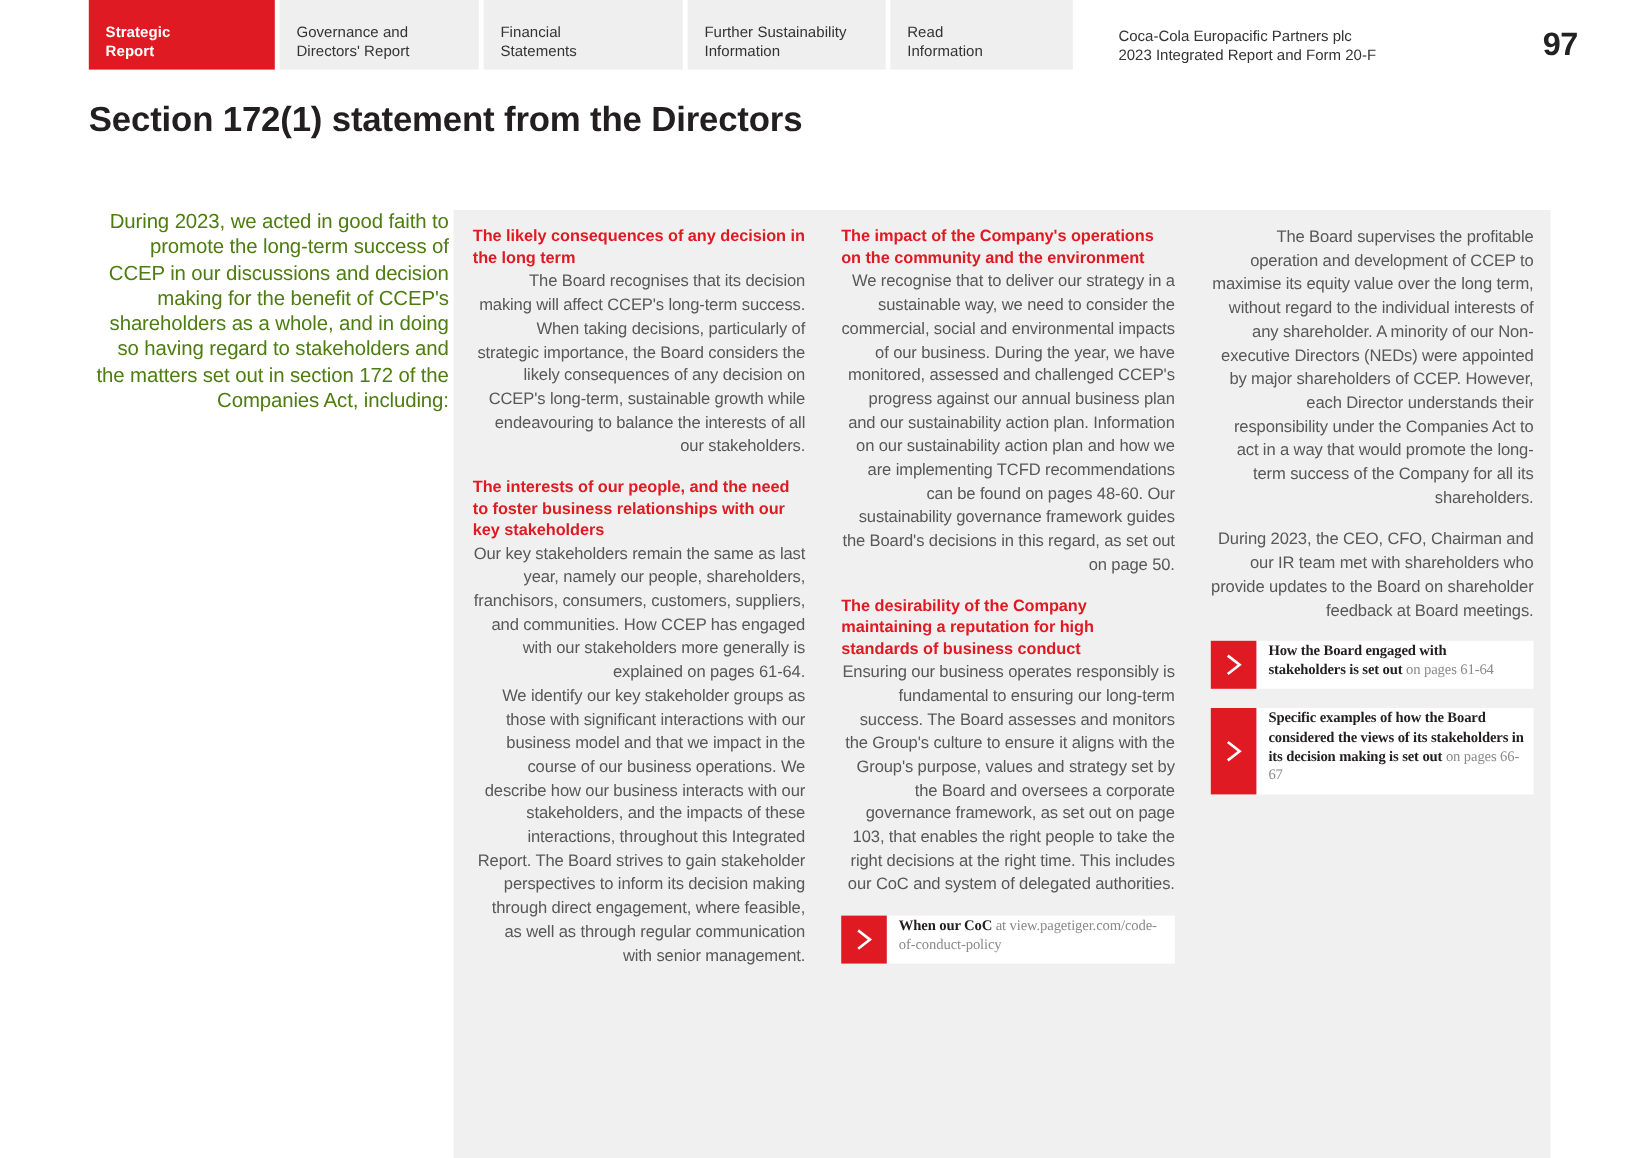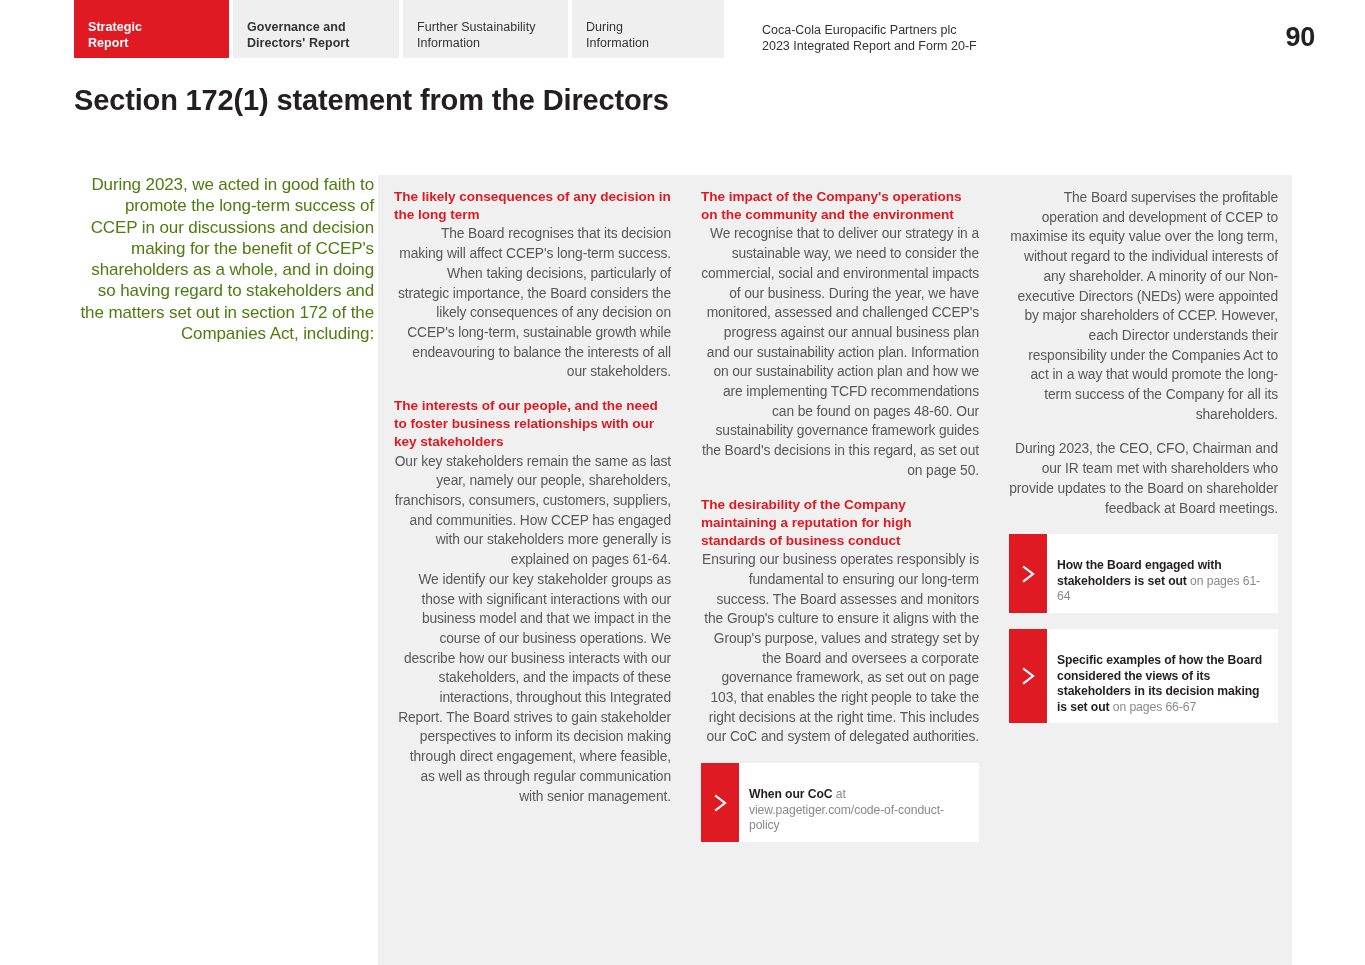--- a/index.html
+++ b/index.html
@@ -39,21 +39,21 @@
     line-height: 15.5px;
     color: #333333;
     letter-spacing: 0.05px;
   }
   .tab.active {
     background: #e01a22;
     color: #ffffff;
     font-weight: bold;
   }
   .tab-w1 { width: 155px; flex: 0 0 155px; }
-  .tab-w2 { width: 166px; flex: 0 0 166px; font-weight: bold; }
+  .tab-w2 { width: 166px; flex: 0 0 166px; }
   .tab-w3 { width: 166px; flex: 0 0 166px; }
   .tab-w4 { width: 165px; flex: 0 0 165px; }
   .tab-w5 { width: 152px; flex: 0 0 152px; }
   .tab-line1, .tab-line2 { display: block; white-space: nowrap; }
 
   .pub-info {
     padding: 22px 0 0 14px;
     font-size: 12.5px;
     line-height: 16px;
     color: #333333;
@@ -148,26 +148,27 @@
     width: 38px;
     background: #e01a22;
     display: flex;
     align-items: center;
     justify-content: center;
     align-self: stretch;
     min-height: 38px;
   }
   .callout-icon svg { display: block; }
   .callout-text {
-    padding: 24px 8px 8px 10px;
+    padding: 1px 8px 8px 10px;
     font-size: 12.2px;
     line-height: 15.6px;
     color: #8a8a8c;
     letter-spacing: -0.1px;
     align-self: center;
+    font-family: Liberation Serif, serif;
   }
   .callout-text b {
     color: #231f20;
     font-weight: bold;
   }
 </style>
 </head>
 <body>
 
 <div class="tabbar">
@@ -176,37 +177,41 @@
   <div class="tab active tab-w1">
     <span class="tab-line1">Strategic</span>
     <span class="tab-line2">Report</span>
   </div>
 
   <div class="tab tab-w2">
     <span class="tab-line1">Governance and</span>
     <span class="tab-line2">Directors' Report</span>
   </div>
 
+  <div class="tab tab-w3">
+    <span class="tab-line1">Financial</span>
+    <span class="tab-line2">Statements</span>
+  </div>
 
   <div class="tab tab-w4">
     <span class="tab-line1">Further Sustainability</span>
     <span class="tab-line2">Information</span>
   </div>
 
   <div class="tab tab-w5">
-    <span class="tab-line1">During</span>
+    <span class="tab-line1">Read</span>
     <span class="tab-line2">Information</span>
   </div>
 
   <div class="pub-info">
     <span>Coca-Cola Europacific Partners plc</span>
     <span>2023 Integrated Report and Form 20-F</span>
   </div>
 
-  <div class="page-number">90</div>
+  <div class="page-number">97</div>
 </div>
 
 <h1 class="page-title">Section 172(1) statement from the Directors</h1>
 
 <div class="intro">During 2023, we acted in good faith to promote the long-term success of CCEP in our discussions and decision making for the benefit of CCEP's shareholders as a whole, and in doing so having regard to stakeholders and the matters set out in section 172 of the Companies Act, including:</div>
 
 <div class="panel">
   <div class="panel-cols">
 
     <div class="col col-1">

